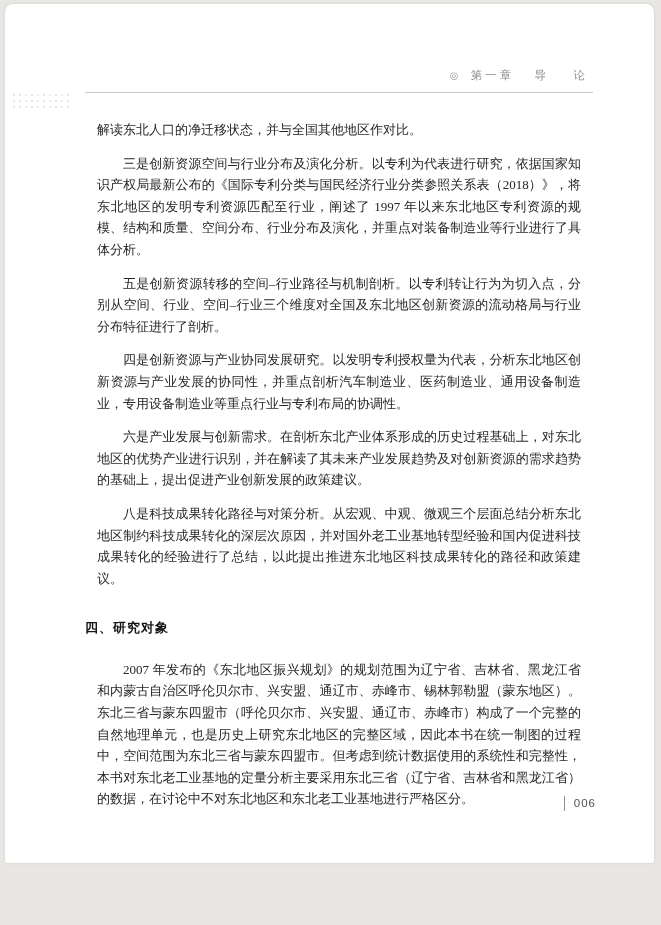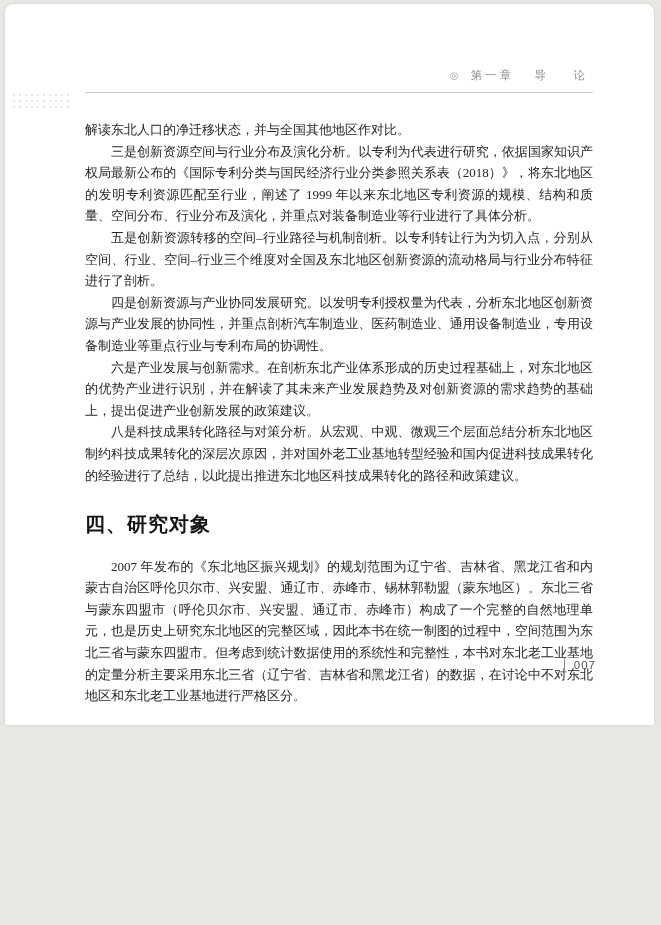--- a/index.html
+++ b/index.html
@@ -2,21 +2,21 @@
 <html><head>
 <meta charset="utf-8">
 <style>
   html,body{margin:0;padding:0;}
   body{
     width:661px;height:925px;position:relative;
     background:#e9e7e3;
     font-family:"Liberation Serif","DejaVu Serif",serif;
   }
   .page{
-    position:absolute;top:4px;left:5px;width:649px;height:721px;
+    position:absolute;top:4px;left:5px;width:649px;height:859px;
     background:#ffffff;
     border-radius:8px 8px 2px 2px;
     box-shadow:0 0 3px rgba(0,0,0,0.12);
     overflow:hidden;
   }
   .artifact-dots{
     position:absolute;left:6px;top:88px;width:62px;height:16px;
     background-image:radial-gradient(#dddbd6 1px, transparent 1.2px);
     background-size:6px 6px;opacity:.7;
   }
@@ -30,25 +30,25 @@
     font-family:"Liberation Sans","DejaVu Sans",sans-serif;
   }
   .running-head .marker{font-size:10px;letter-spacing:0;margin-right:6px;color:#9a9a9a;}
   .running-head .chapter{margin-right:14px;}
   .running-head .title{letter-spacing:8px;}
   .body-text{
     margin-top:26px;
     font-size:13px;line-height:21.6px;color:#262626;
     text-align:justify;text-justify:inter-ideograph;
   }
-  .body-text p{margin:0;text-indent:2em;}
+  .body-text p{margin:12px;text-indent:2em;}
   .body-text p.no-indent{text-indent:0;}
   .section-heading{
     margin:28px 0 20px 0;
-    font-size:20px;font-weight:bold;color:#141414;
+    font-size:13px;font-weight:bold;color:#141414;
     letter-spacing:1px;
     font-family:"Liberation Sans","DejaVu Sans",sans-serif;
   }
   .page-number{
     position:absolute;right:58px;bottom:52px;
     color:#4f4f4f;font-size:11.5px;letter-spacing:1px;
     border-left:1px solid #8f8f8f;padding-left:9px;line-height:15px;
     font-family:"Liberation Sans","DejaVu Sans",sans-serif;
   }
 </style>
@@ -62,28 +62,28 @@
   <div class="content">
 
     <div class="running-head">
       <span class="marker">◎</span>
       <span class="chapter">第一章</span>
       <span class="title">导　论</span>
     </div>
 
     <div class="body-text">
       <p class="no-indent">解读东北人口的净迁移状态，并与全国其他地区作对比。</p>
-      <p>三是创新资源空间与行业分布及演化分析。以专利为代表进行研究，依据国家知识产权局最新公布的《国际专利分类与国民经济行业分类参照关系表（2018）》，将东北地区的发明专利资源匹配至行业，阐述了 1999 年以来东北地区专利资源的规模、结构和质量、空间分布、行业分布及演化，并重点对装备制造业等行业进行了具体分析。</p>
+      <p>三是创新资源空间与行业分布及演化分析。以专利为代表进行研究，依据国家知识产权局最新公布的《国际专利分类与国民经济行业分类参照关系表（2018）》，将东北地区的发明专利资源匹配至行业，阐述了 1997 年以来东北地区专利资源的规模、结构和质量、空间分布、行业分布及演化，并重点对装备制造业等行业进行了具体分析。</p>
       <p>五是创新资源转移的空间–行业路径与机制剖析。以专利转让行为为切入点，分别从空间、行业、空间–行业三个维度对全国及东北地区创新资源的流动格局与行业分布特征进行了剖析。</p>
       <p>四是创新资源与产业协同发展研究。以发明专利授权量为代表，分析东北地区创新资源与产业发展的协同性，并重点剖析汽车制造业、医药制造业、通用设备制造业，专用设备制造业等重点行业与专利布局的协调性。</p>
       <p>六是产业发展与创新需求。在剖析东北产业体系形成的历史过程基础上，对东北地区的优势产业进行识别，并在解读了其未来产业发展趋势及对创新资源的需求趋势的基础上，提出促进产业创新发展的政策建议。</p>
       <p>八是科技成果转化路径与对策分析。从宏观、中观、微观三个层面总结分析东北地区制约科技成果转化的深层次原因，并对国外老工业基地转型经验和国内促进科技成果转化的经验进行了总结，以此提出推进东北地区科技成果转化的路径和政策建议。</p>
 
       <div class="section-heading">四、研究对象</div>
 
       <p>2007 年发布的《东北地区振兴规划》的规划范围为辽宁省、吉林省、黑龙江省和内蒙古自治区呼伦贝尔市、兴安盟、通辽市、赤峰市、锡林郭勒盟（蒙东地区）。东北三省与蒙东四盟市（呼伦贝尔市、兴安盟、通辽市、赤峰市）构成了一个完整的自然地理单元，也是历史上研究东北地区的完整区域，因此本书在统一制图的过程中，空间范围为东北三省与蒙东四盟市。但考虑到统计数据使用的系统性和完整性，本书对东北老工业基地的定量分析主要采用东北三省（辽宁省、吉林省和黑龙江省）的数据，在讨论中不对东北地区和东北老工业基地进行严格区分。</p>
     </div>
 
   </div>
 
-  <div class="page-number">007</div>
+  <div class="page-number">006</div>
 
 </div>
 
 </body></html>

